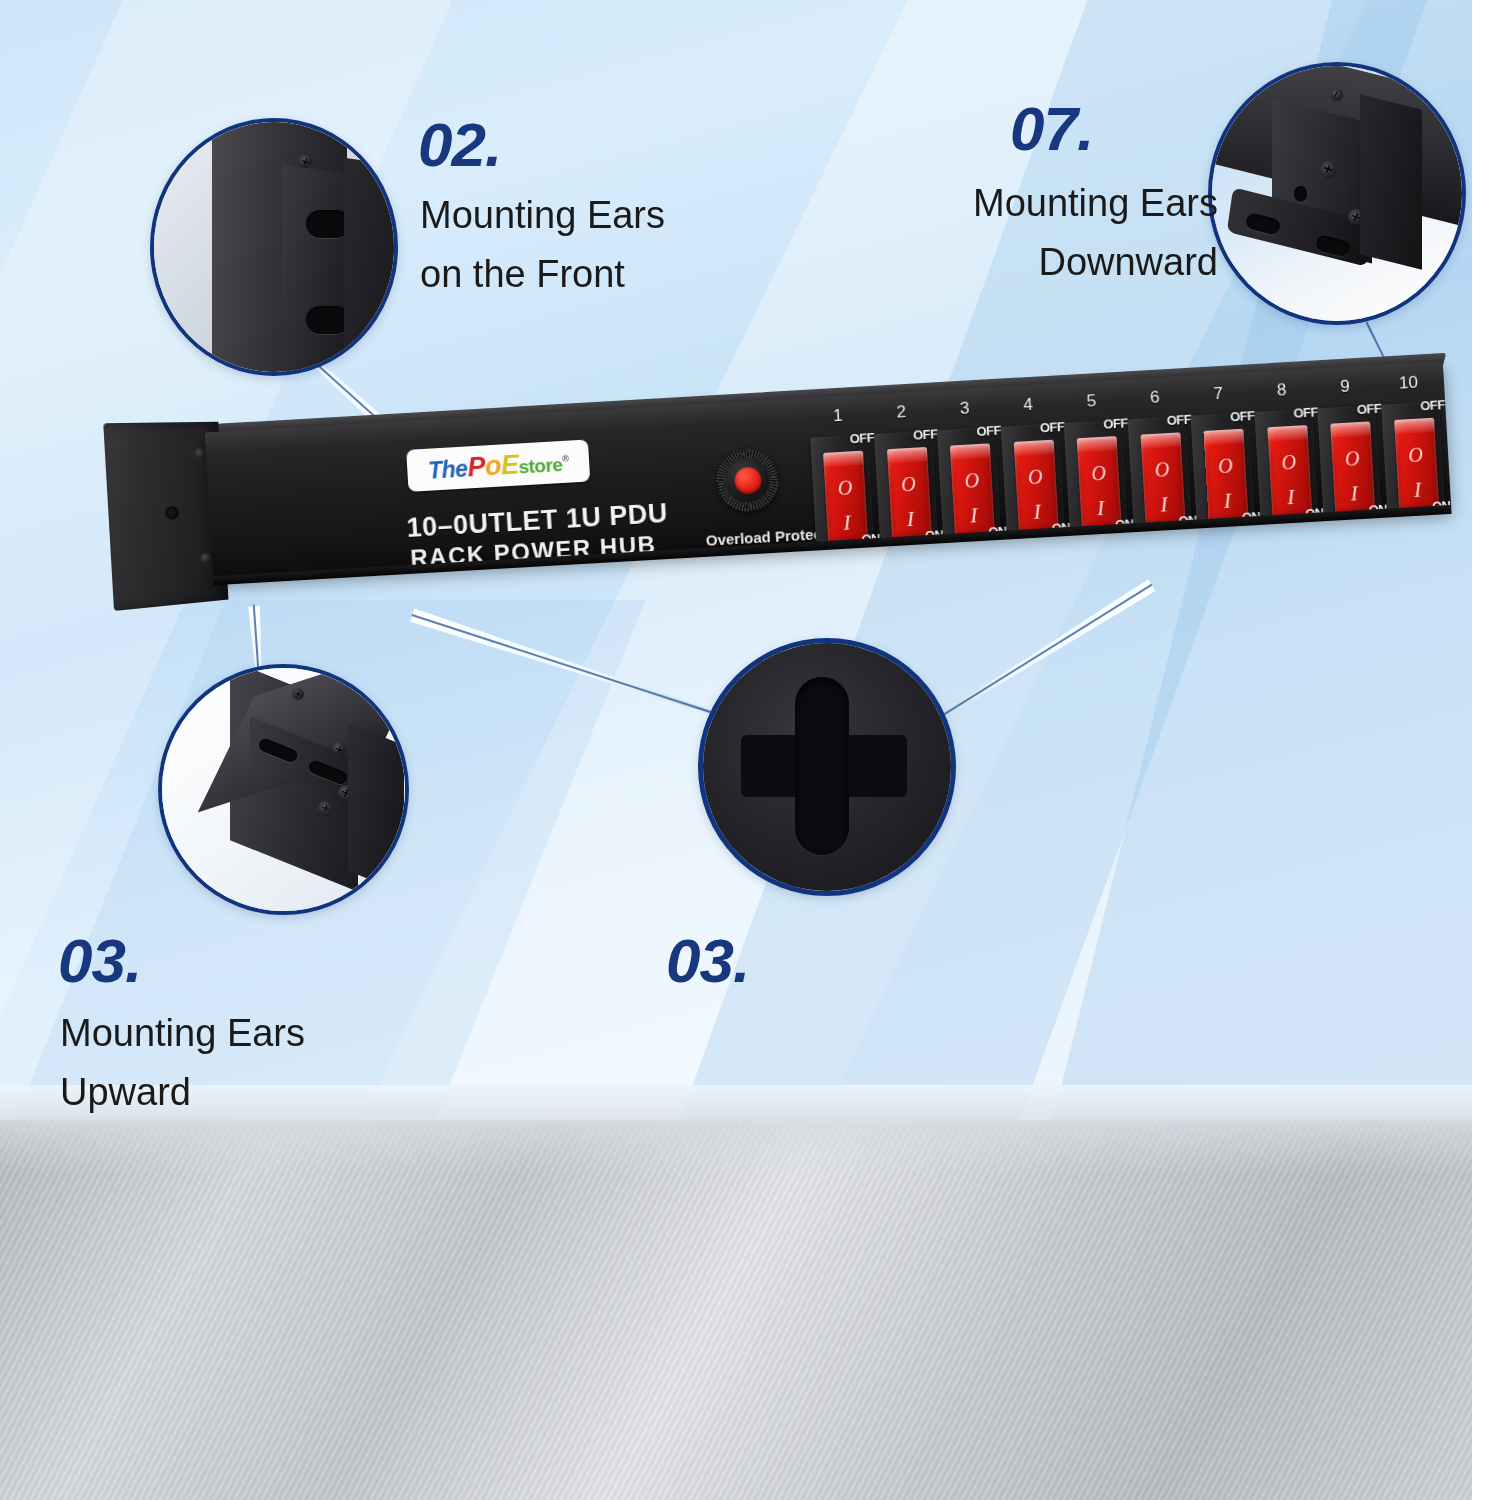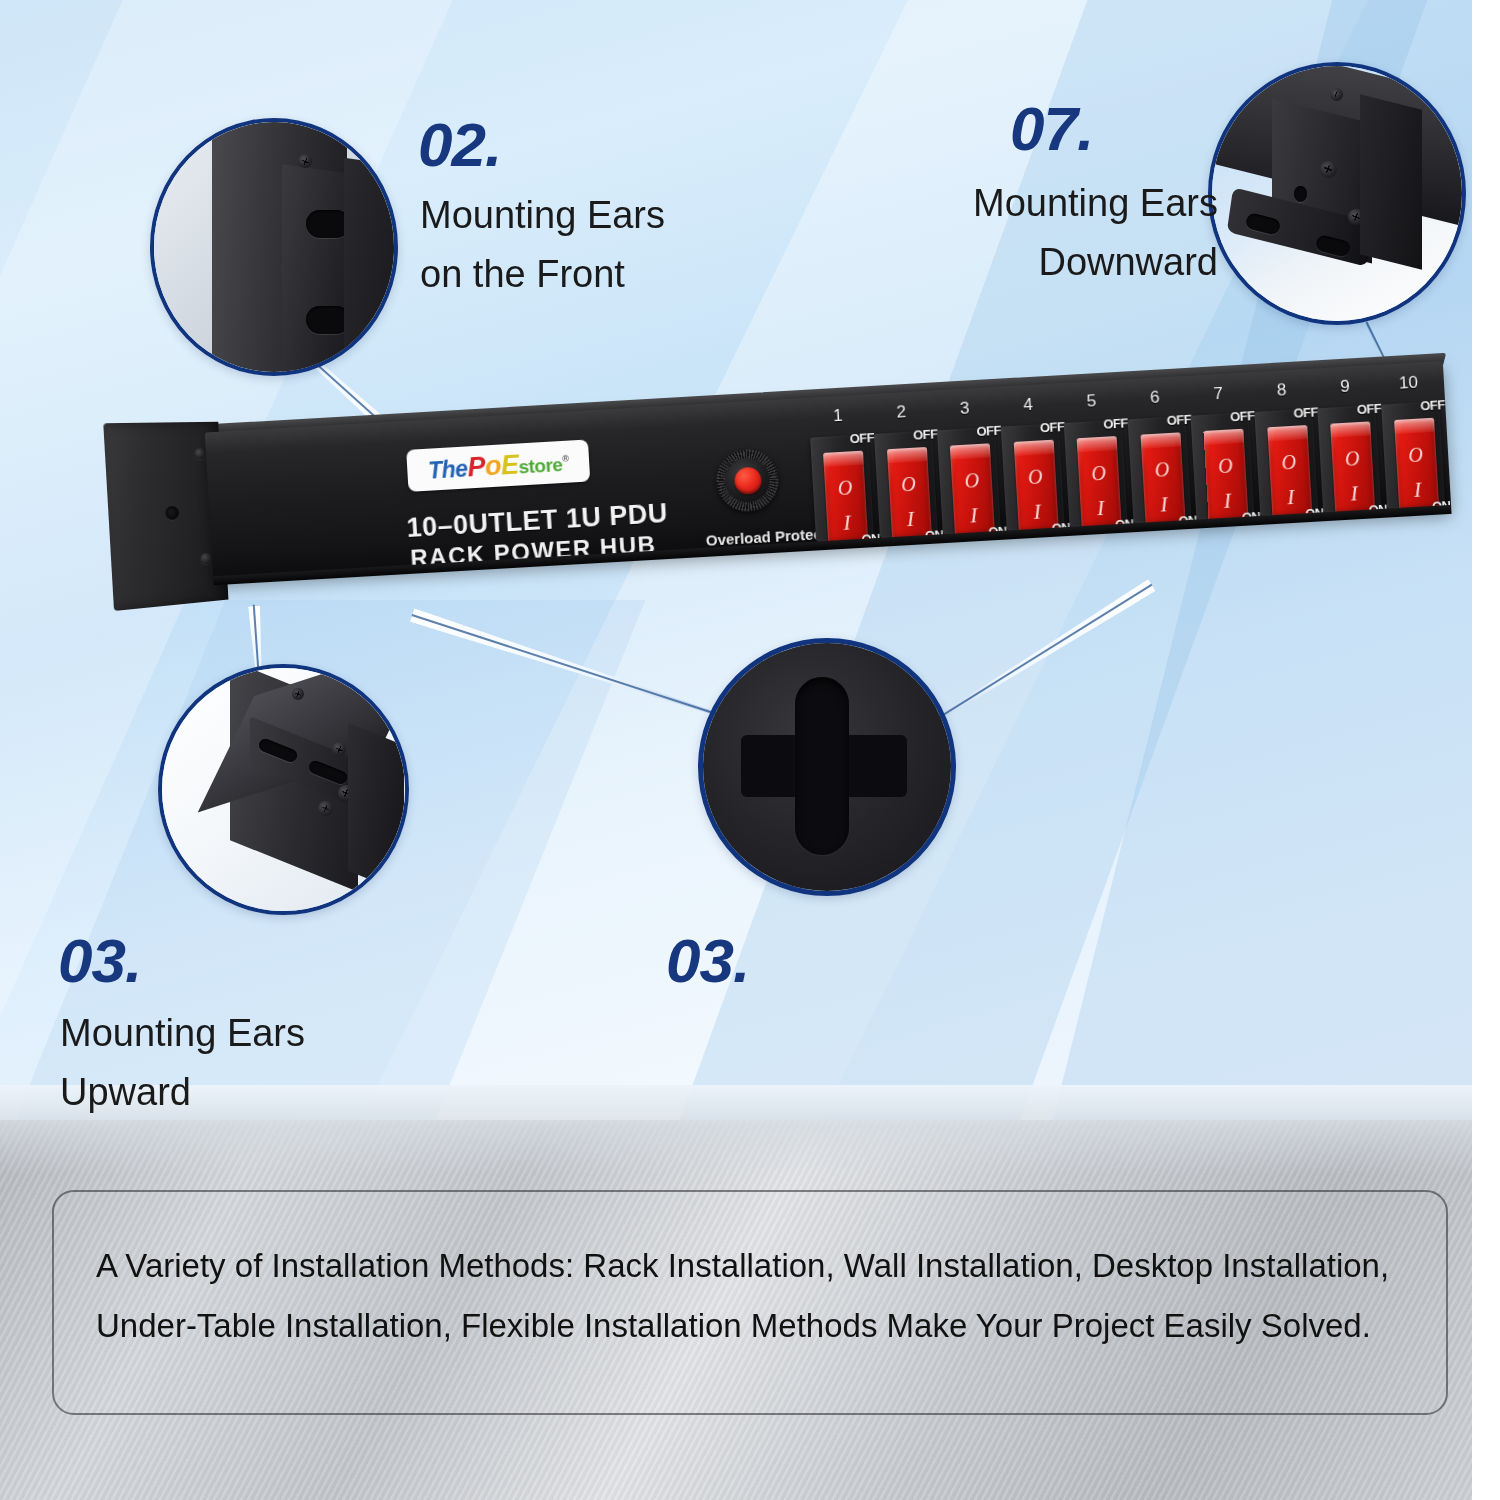--- a/index.html
+++ b/index.html
@@ -608,17 +608,14 @@
             <div class="sw-off">OFF</div>
             <div class="sw-on">ON</div>
           </div>
         </div>
 
     </div>
 
     <div class="pdu-bottom-edge"></div>
   </div>
 
-  <div id="caption-box">
-    <div id="caption-text">A Variety of Installation Methods: Rack Installation, Wall Installation, Desktop Installation, Under-Table Installation, Flexible Installation Methods Make Your Project Easily Solved.</div>
-  </div>
 
 </div>
 
 </body></html>

